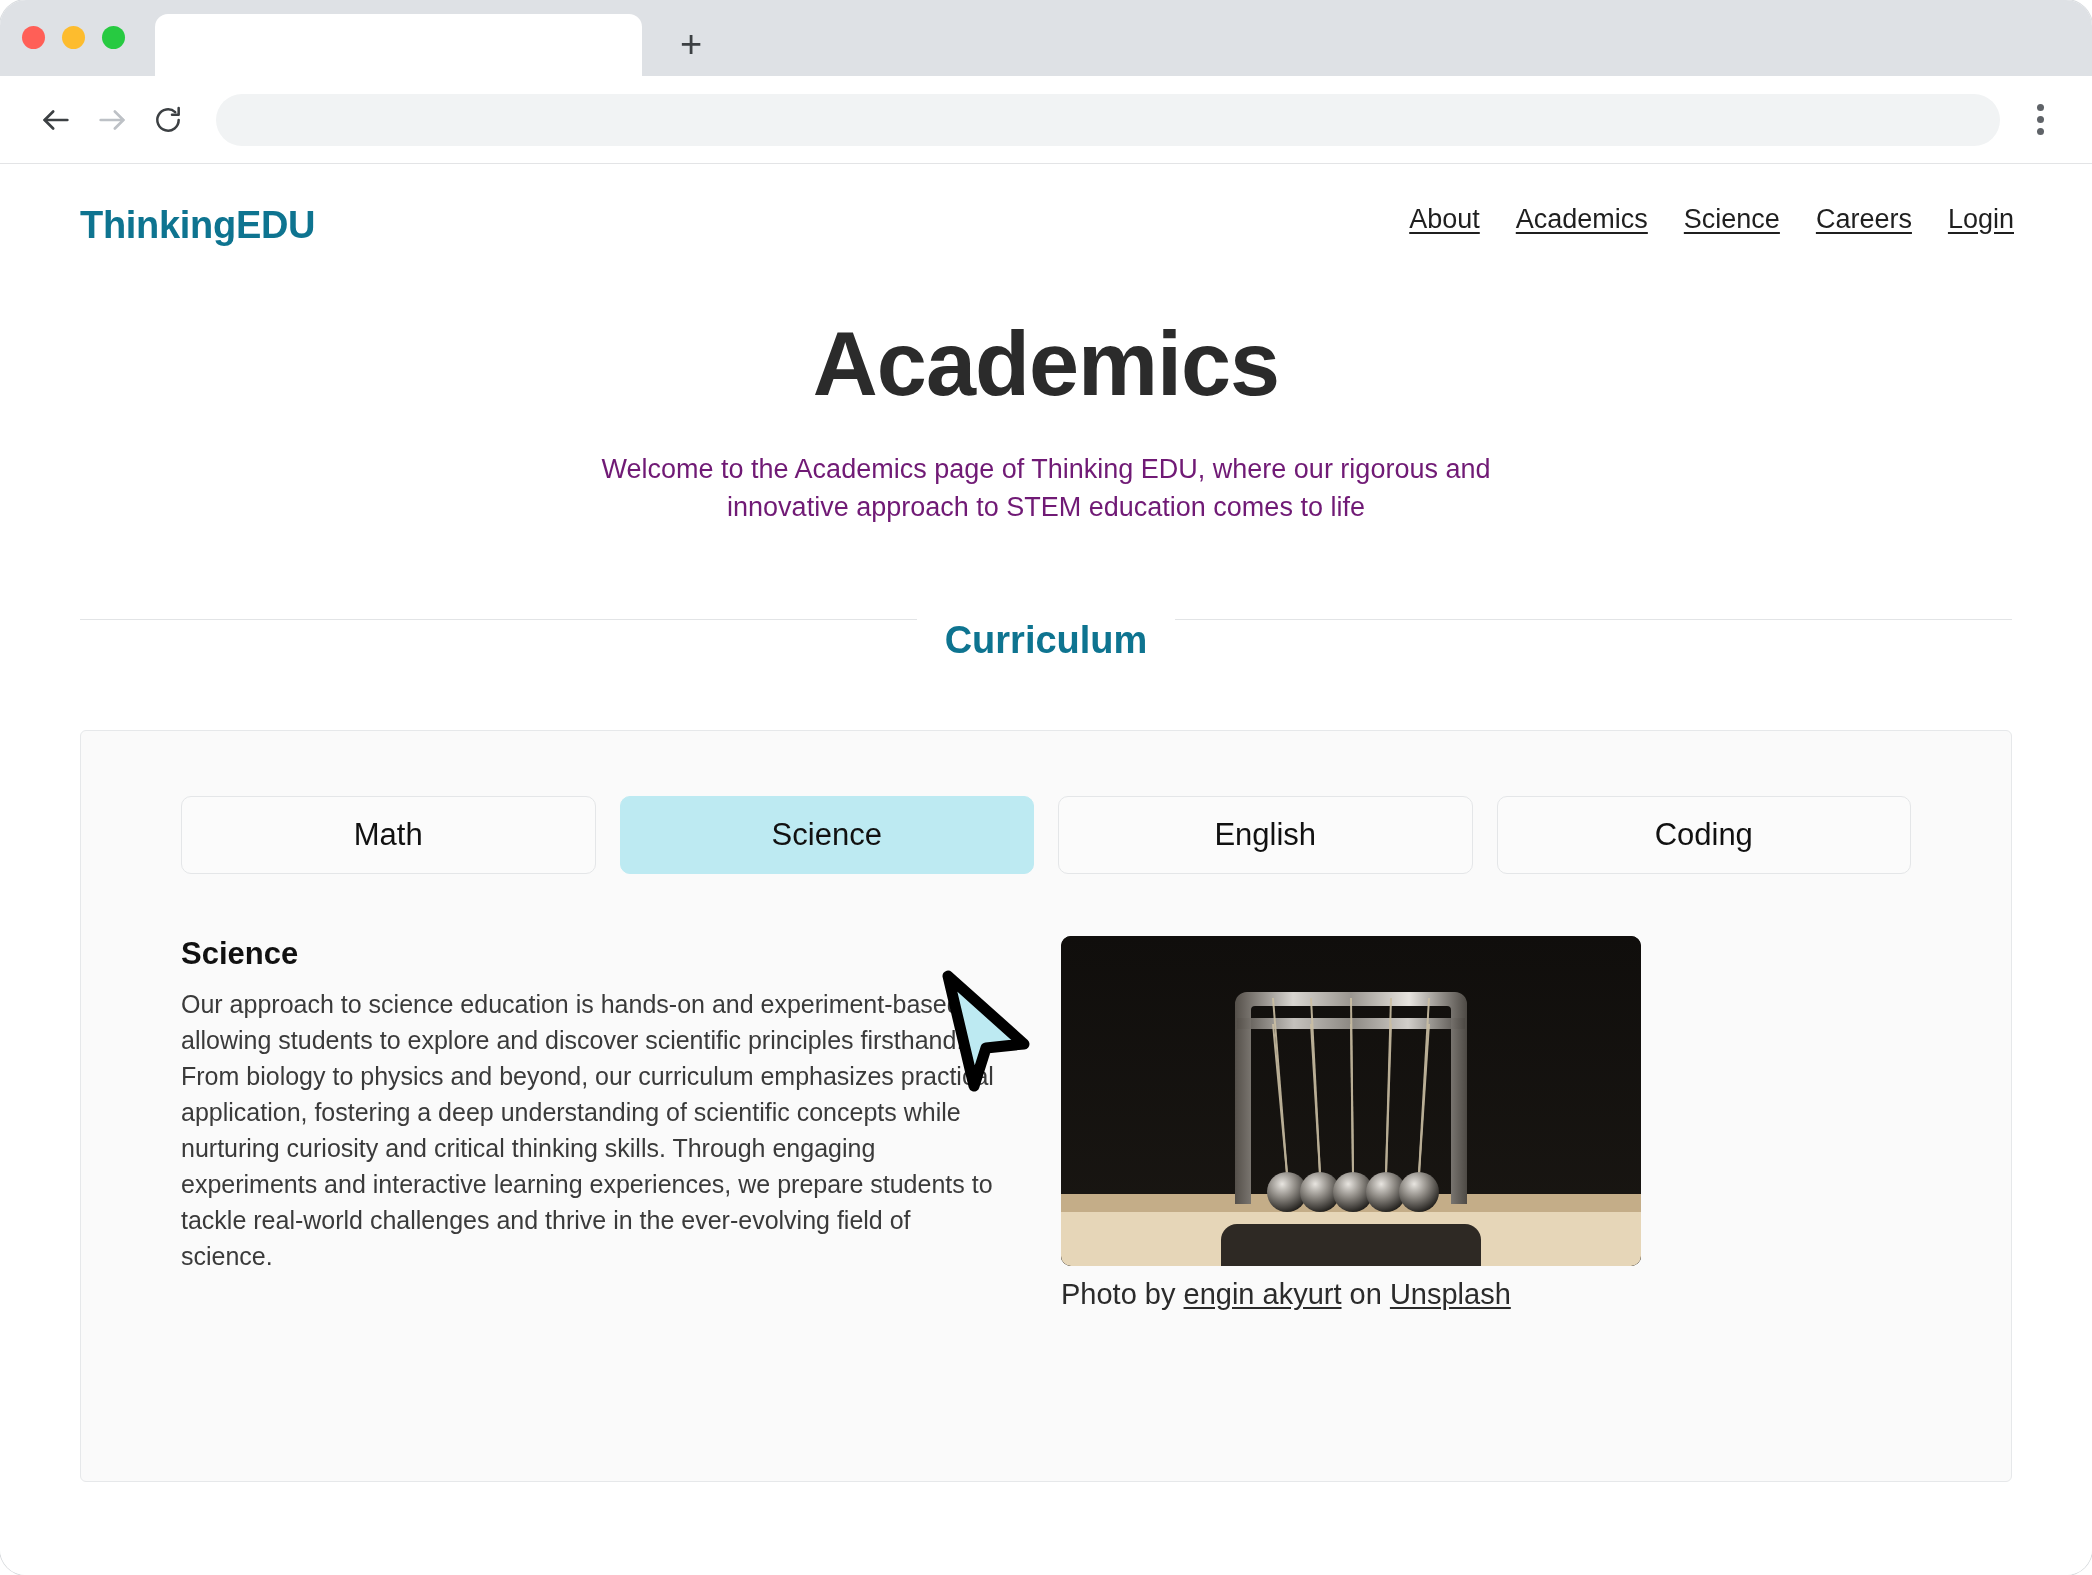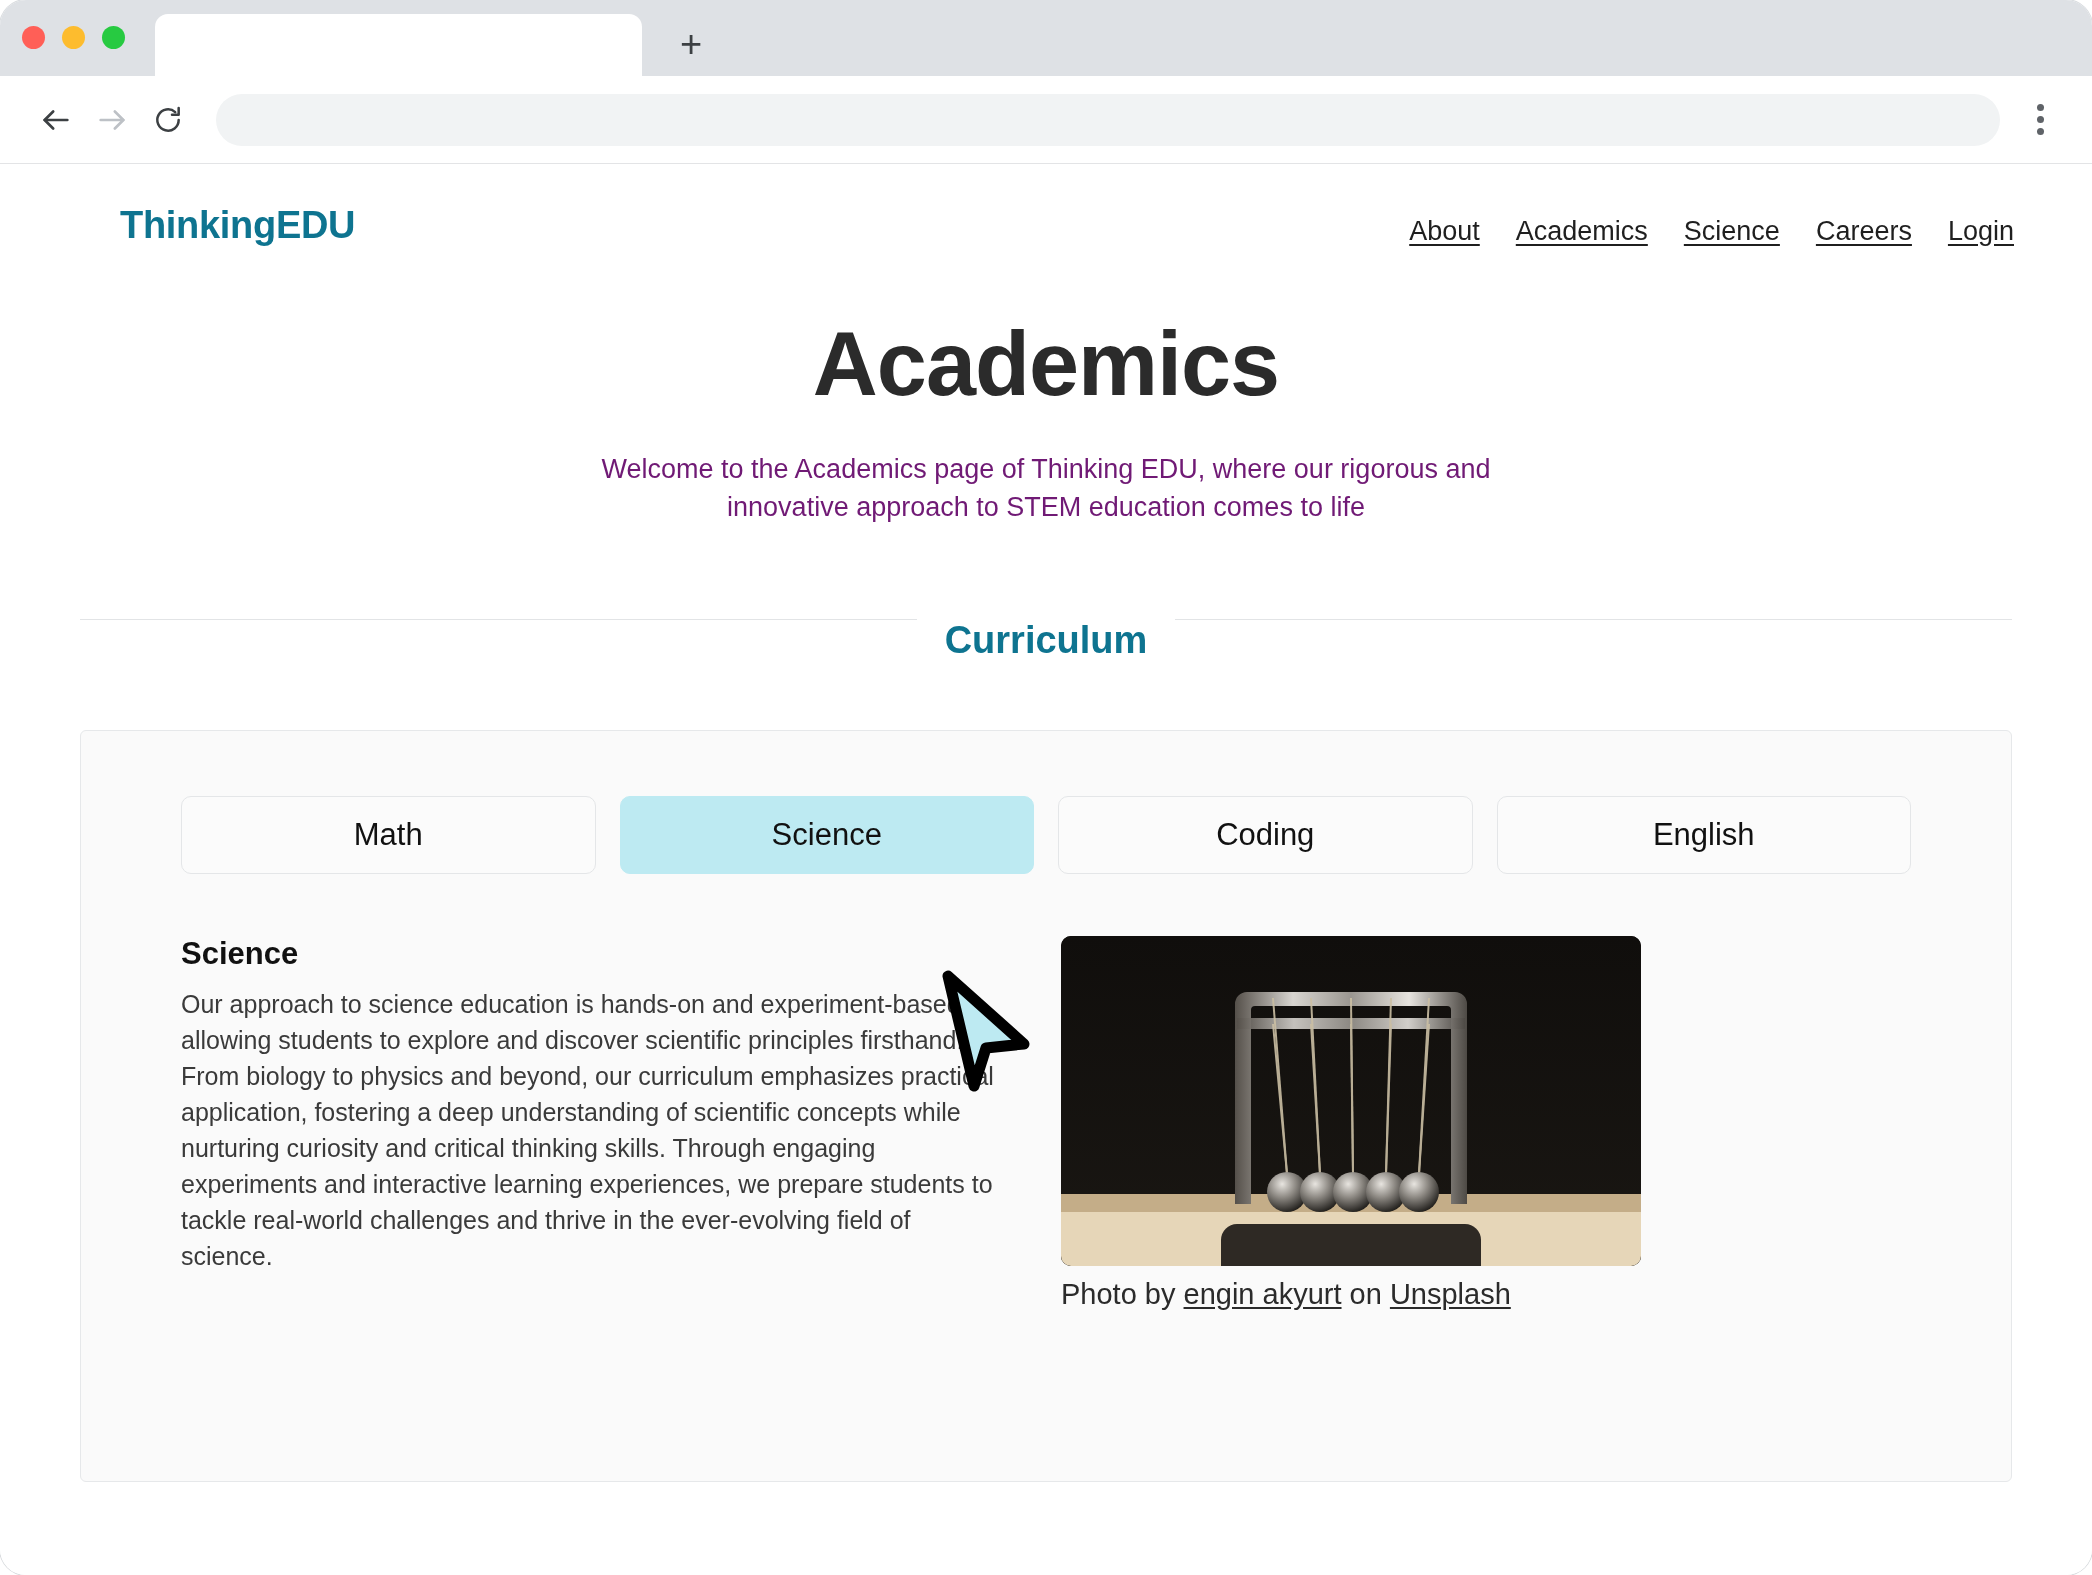--- a/index.html
+++ b/index.html
@@ -129,24 +129,23 @@
   
   .page {
     position: relative;
     background: #ffffff;
     height: calc(1575px - 76px - 88px);
     overflow: hidden;
   }
 
   .site-header {
     display: flex;
-    align-items: flex-end;
+    align-items: flex-start;
     justify-content: space-between;
     padding: 40px 78px 0 80px;
-    margin-left: 40px;
   }
   .logo {
     font-size: 38px;
     font-weight: 700;
     color: #0e7490;
     letter-spacing: -0.3px;
   }
   .site-nav {
     display: flex;
     gap: 36px;
@@ -362,24 +361,24 @@
       <div class="curriculum-card">
 
         <div class="tabs">
           <div class="tab-btn">
             <span>Math</span>
           </div>
           <div class="tab-btn active">
             <span>Science</span>
           </div>
           <div class="tab-btn">
+            <span>English</span>
+          </div>
+          <div class="tab-btn">
             <span>Coding</span>
-          </div>
-          <div class="tab-btn">
-            <span>English</span>
           </div>
         </div>
 
         <div class="panel">
           <div class="panel-text">
             <h2>Science</h2>
             <p>Our approach to science education is hands-on and experiment-based, allowing students to explore and discover scientific principles firsthand. From biology to physics and beyond, our curriculum emphasizes practical application, fostering a deep understanding of scientific concepts while nurturing curiosity and critical thinking skills. Through engaging experiments and interactive learning experiences, we prepare students to tackle real-world challenges and thrive in the ever-evolving field of science.</p>
           </div>
           <div class="panel-media">
             <div class="photo-frame">

